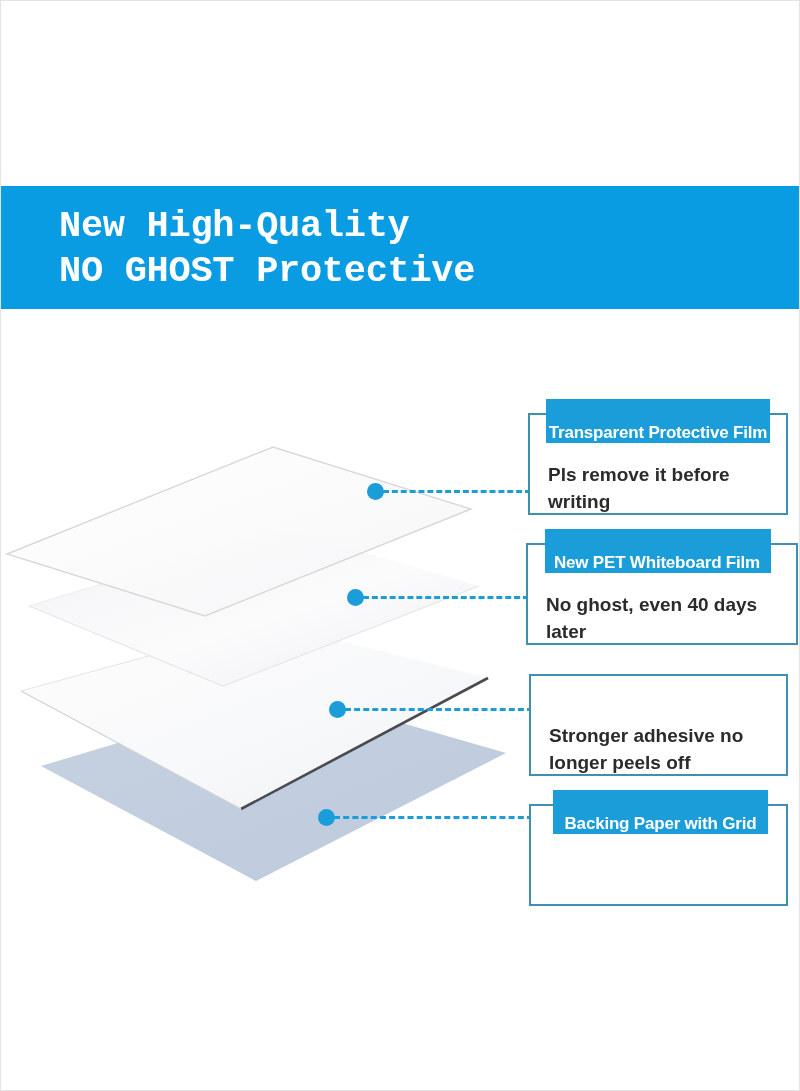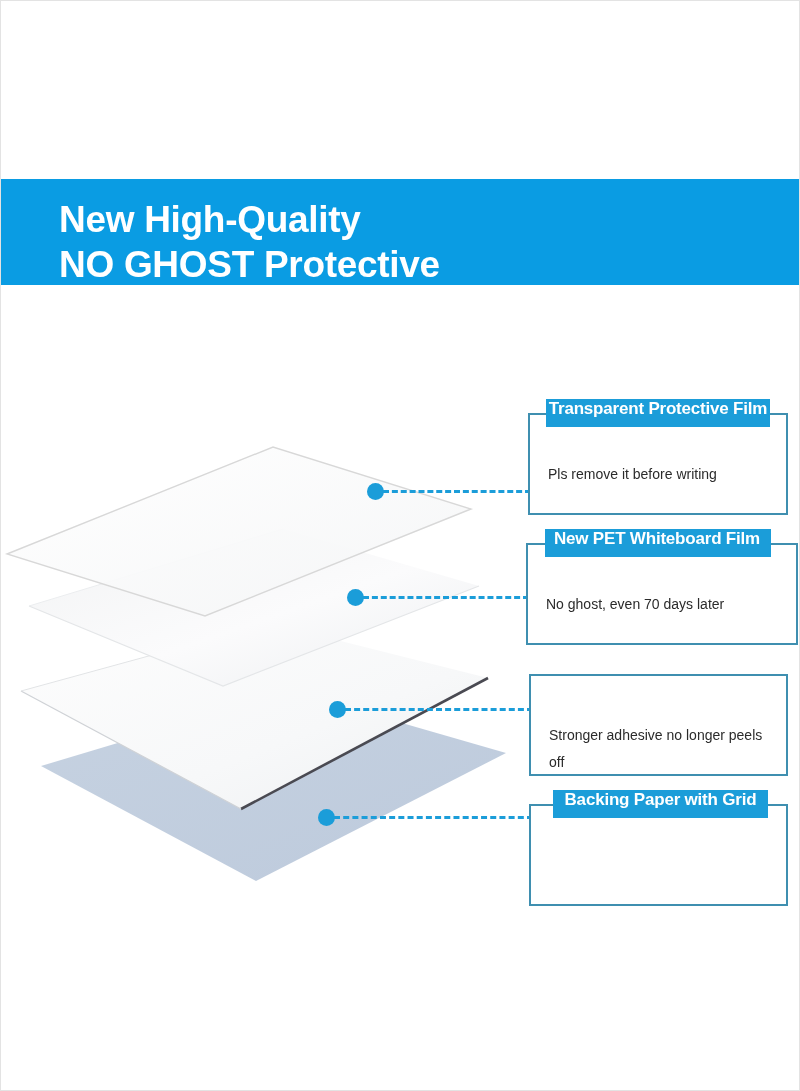--- a/index.html
+++ b/index.html
@@ -11,22 +11,23 @@
   #page{
     position:absolute;inset:0;width:800px;height:1091px;
     background:#ffffff;
     border:1px solid #e3e3e3;
     box-sizing:border-box;
     overflow:hidden;
   }
 
   
   .banner{
-    position:absolute;left:0;top:178px;width:800px;height:106px;
+    position:absolute;left:0;top:185px;width:800px;height:123px;
     background:#0a9ce3;
+    font-family:Liberation Mono, monospace;
   }
   .banner-inner{
     position:absolute;left:58px;top:18px;right:0;
   }
   .banner-line{
     color:#ffffff;
     font-weight:bold;
     font-size:37px;
     line-height:45px;
     letter-spacing:-0.3px;
@@ -52,36 +53,36 @@
 
   
   .callout{position:absolute;}
   .callout .box{
     position:absolute;left:0;top:14px;right:0;bottom:0;
     border:2px solid #3f8fb0;
     background:#ffffff;
     box-sizing:border-box;
   }
   .callout .tab{
-    position:absolute;top:0;height:28px;
+    position:absolute;top:0;height:44px;
     background:#1b9dd9;
-    display:flex;align-items:flex-start;justify-content:center;
+    display:flex;align-items:flex-end;justify-content:center;
     box-sizing:border-box;
     padding:0 10px;
   }
   .callout .tab span{
     color:#ffffff;font-weight:bold;font-size:17px;
     letter-spacing:-0.2px;white-space:nowrap;
   }
   .callout .body{
     position:absolute;left:20px;top:62px;right:10px;
     color:#2b2b2b;
-    font-size:14px;
+    font-size:19px;
     line-height:27px;
-    font-weight:400;
+    font-weight:700;
   }
 </style>
 </head>
 <body>
 
 <div id="page">
 
   <div class="banner">
     <div class="banner-inner">
       <div class="banner-line">New High-Quality</div>
@@ -164,21 +165,21 @@
       <span>Transparent Protective Film</span>
     </div>
     <div class="body">Pls remove it before writing</div>
   </div>
 
   <div class="callout" style="left:525px;top:528px;width:272px;height:116px;">
     <div class="box"></div>
     <div class="tab" style="left:19px;width:226px;padding-left:8px;">
       <span>New PET Whiteboard Film</span>
     </div>
-    <div class="body">No ghost, even 70 days later</div>
+    <div class="body">No ghost, even 40 days later</div>
   </div>
 
   <div class="callout" style="left:528px;top:659px;width:259px;height:116px;">
     <div class="box"></div>
     <div class="body">Stronger adhesive no longer peels off</div>
   </div>
 
   <div class="callout" style="left:528px;top:789px;width:259px;height:116px;border-radius:7px;">
     <div class="box"></div>
     <div class="tab" style="left:24px;width:215px;">

